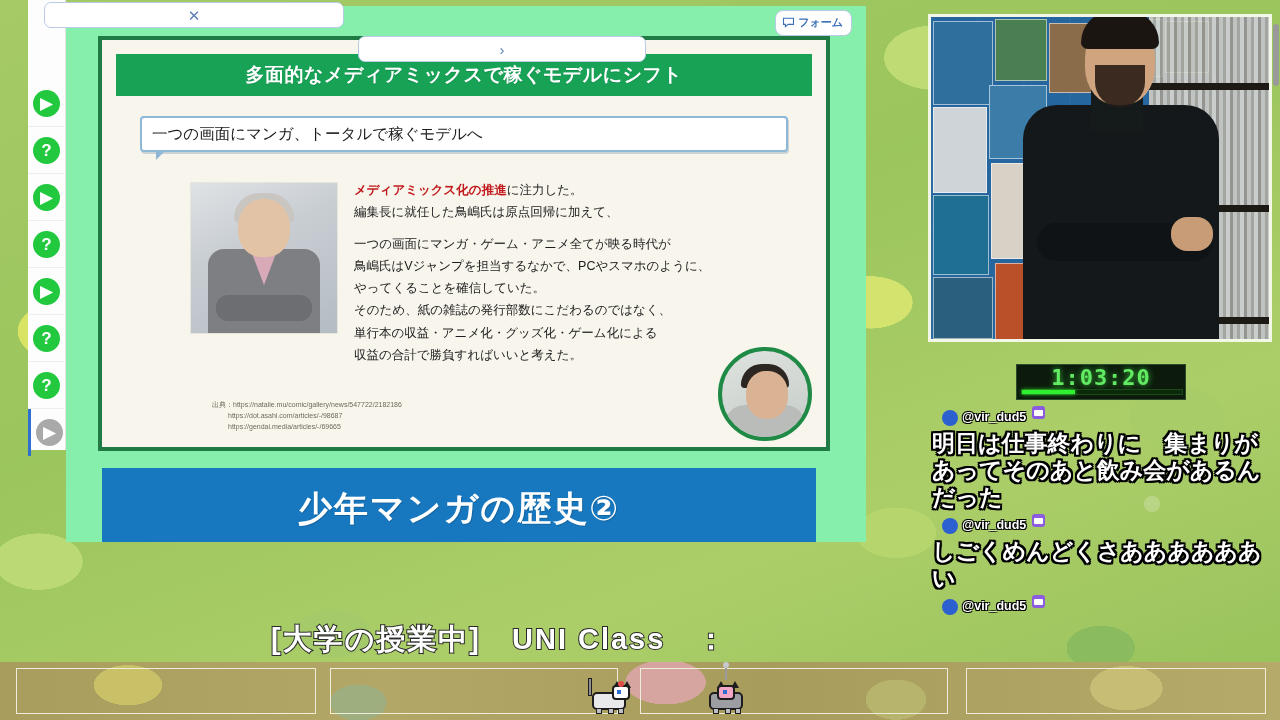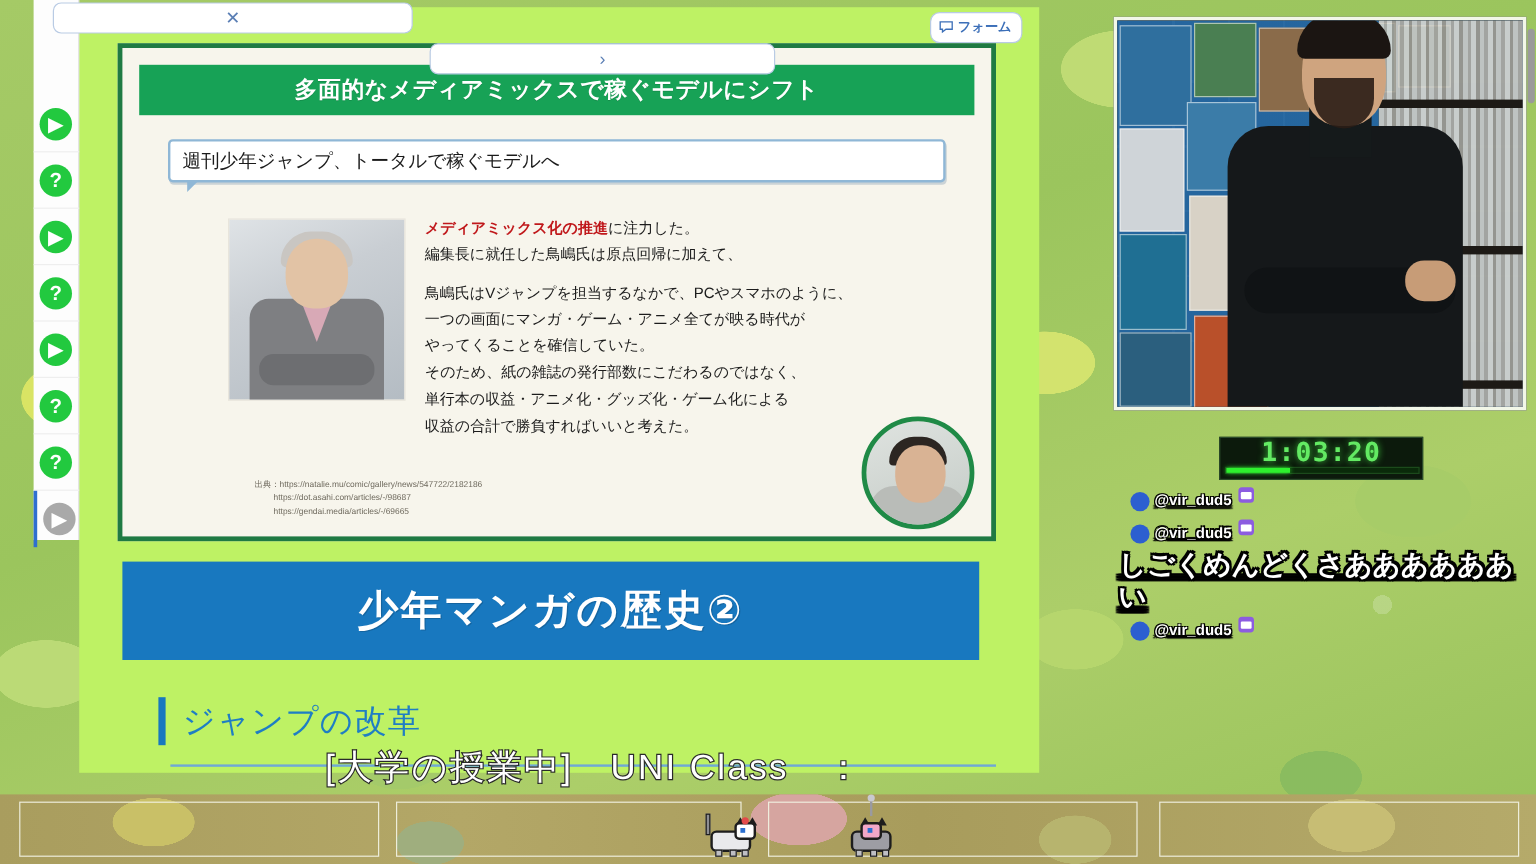--- a/index.html
+++ b/index.html
@@ -58,22 +58,22 @@
     display:flex; align-items:center; justify-content:center;
     color:#fff; font-weight:bold; font-size:17px; line-height:1;
   }
   .ri-green { background:#22c93f; }
   .ri-grey  { background:#a9a9a9; }
   .rail-slot { position:absolute; left:0; width:38px; height:47px; border-bottom:1px solid #eee; }
   .rail-active { border-left:3px solid #2f6fd0; }
 
   
   .doc {
-    position:absolute; left:66px; top:6px; width:800px; height:638px;
-    background:#bef264; overflow:hidden; z-index:5;
+    position:absolute; left:66px; top:6px; width:800px; height:536px;
+    background:#86efac; overflow:hidden; z-index:5;
   }
   .doc-tab {
     position:absolute; left:20px; top:8px;
     font-size:11px; color:#555; letter-spacing:.5px;
   }
   .form-btn {
     position:absolute; right:14px; top:4px;
     border:1px solid #b9cbe4; border-radius:8px; background:#fff;
     padding:4px 8px 5px 6px; display:flex; align-items:center; gap:3px;
     font-size:11px; color:#3c6fb8; font-weight:bold;
@@ -179,21 +179,21 @@
   .live-pill {
     position:absolute; left:730px; top:648px; width:58px; height:14px;
     background:#e9f5ea; border-radius:8px; display:flex; align-items:center; gap:3px;
     padding-left:5px; font-size:7px; color:#2d7a3d;
   }
   .live-dot { width:5px; height:5px; border-radius:50%; background:#2fbb4f; }
 
   
   .caption-overlay {
     position:absolute; left:235px; top:620px; z-index:9;
-    font-size:29px; font-weight:normal; letter-spacing:2px; white-space:nowrap;
+    font-size:29px; font-weight:bold; letter-spacing:2px; white-space:nowrap;
     color:#ffffff;
     -webkit-text-stroke:2px #2a2a2a;
     paint-order: stroke fill;
     padding-left: 36px;
   }
 
   
   .cam {
     position:absolute; left:928px; top:14px; width:344px; height:328px;
     border:3px solid #f2f7e8; background:#11140f; overflow:hidden; z-index:7;
@@ -264,21 +264,21 @@
     color:#63ea63; font-size:22px; font-weight:bold; line-height:26px;
     letter-spacing:1px; text-shadow:0 0 6px #3ec93e;
   }
   .timer-bar {
     position:absolute; left:4px; bottom:4px; width:162px; height:6px;
     background:#0a2a0a; border:1px solid #1c4a1c;
   }
   .timer-fill { height:100%; background:#2ef02e; box-shadow:0 0 4px #2ef02e; }
 
   .msgs { position:absolute; left:0; top:56px; width:344px; }
-  .msg { padding:0 4px 1px 4px;text-decoration:underline; }
+  .msg { padding:0 4px 1px 4px; }
   .msg-line { display:flex; align-items:flex-start; flex-wrap:wrap; }
   .dot {
     width:16px; height:16px; border-radius:50%; background:#2c5fd0;
     flex:0 0 auto; margin:6px 4px 0 10px;
   }
   .uname {
     font-size:12.5px; font-weight:bold; color:#ffffff; line-height:26px;
     text-shadow:-1px -1px 0 #000,1px -1px 0 #000,-1px 1px 0 #000,1px 1px 0 #000;
   }
   .ubadge {
@@ -390,41 +390,41 @@
       </span>
       <span>フォーム</span>
     </div>
 
     <div class="slide1">
       <div class="s1-green-bar">
         <span>多面的なメディアミックスで稼ぐモデルにシフト</span>
       </div>
 
       <div class="s1-callout">
-        <span>週刊少年ジャンプ、トータルで稼ぐモデルへ</span>
+        <span>一つの画面にマンガ、トータルで稼ぐモデルへ</span>
       </div>
 
       <div class="s1-photo">
         <div class="suit"></div>
           <div class="shirt"></div>
           <div class="arms"></div>
         <div class="hair"></div>
           <div class="head"></div>
       </div>
 
       <div class="s1-body">
         <p>
           <span class="hl">メディアミックス化の推進</span><span>に注力した。</span>
         </p>
         <p>
           <span>編集長に就任した鳥嶋氏は原点回帰に加えて、</span>
         </p>
         <div class="gap"></div>
+        <p><span>一つの画面にマンガ・ゲーム・アニメ全てが映る時代が</span></p>
         <p><span>鳥嶋氏はVジャンプを担当するなかで、PCやスマホのように、</span></p>
-        <p><span>一つの画面にマンガ・ゲーム・アニメ全てが映る時代が</span></p>
         <p><span>やってくることを確信していた。</span></p>
         <p><span>そのため、紙の雑誌の発行部数にこだわるのではなく、</span></p>
         <p><span>単行本の収益・アニメ化・グッズ化・ゲーム化による</span></p>
         <p><span>収益の合計で勝負すればいいと考えた。</span></p>
       </div>
 
       <div class="s1-src">
         <div>出典：https://natalie.mu/comic/gallery/news/547722/2182186</div>
         <div class="ind">https://dot.asahi.com/articles/-/98687</div>
         <div class="ind">https://gendai.media/articles/-/69665</div>
@@ -498,20 +498,21 @@
       </div>
     </div>
 
     <div class="msgs">
 
       <div class="msg">
         <div class="msg-line">
           <span class="dot"></span>
           <span class="uname">@vir_dud5</span>
           <span class="ubadge"></span>
+          <span class="mtext">明日は仕事終わりに　集まりがあってそのあと飲み会があるんだった</span>
         </div>
       </div>
 
       <div class="msg">
         <div class="msg-line">
           <span class="dot"></span>
           <span class="uname">@vir_dud5</span>
           <span class="ubadge"></span>
           <span class="mtext">しごくめんどくさああああああい</span>
         </div>

